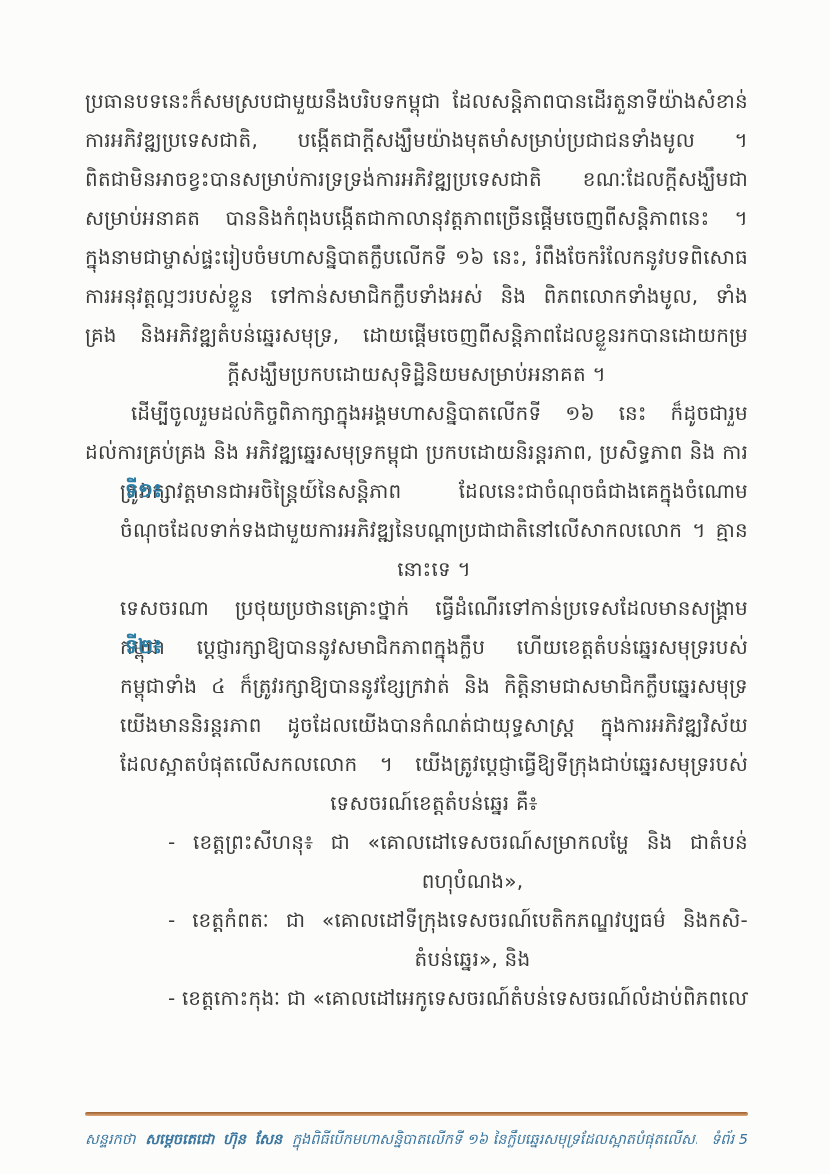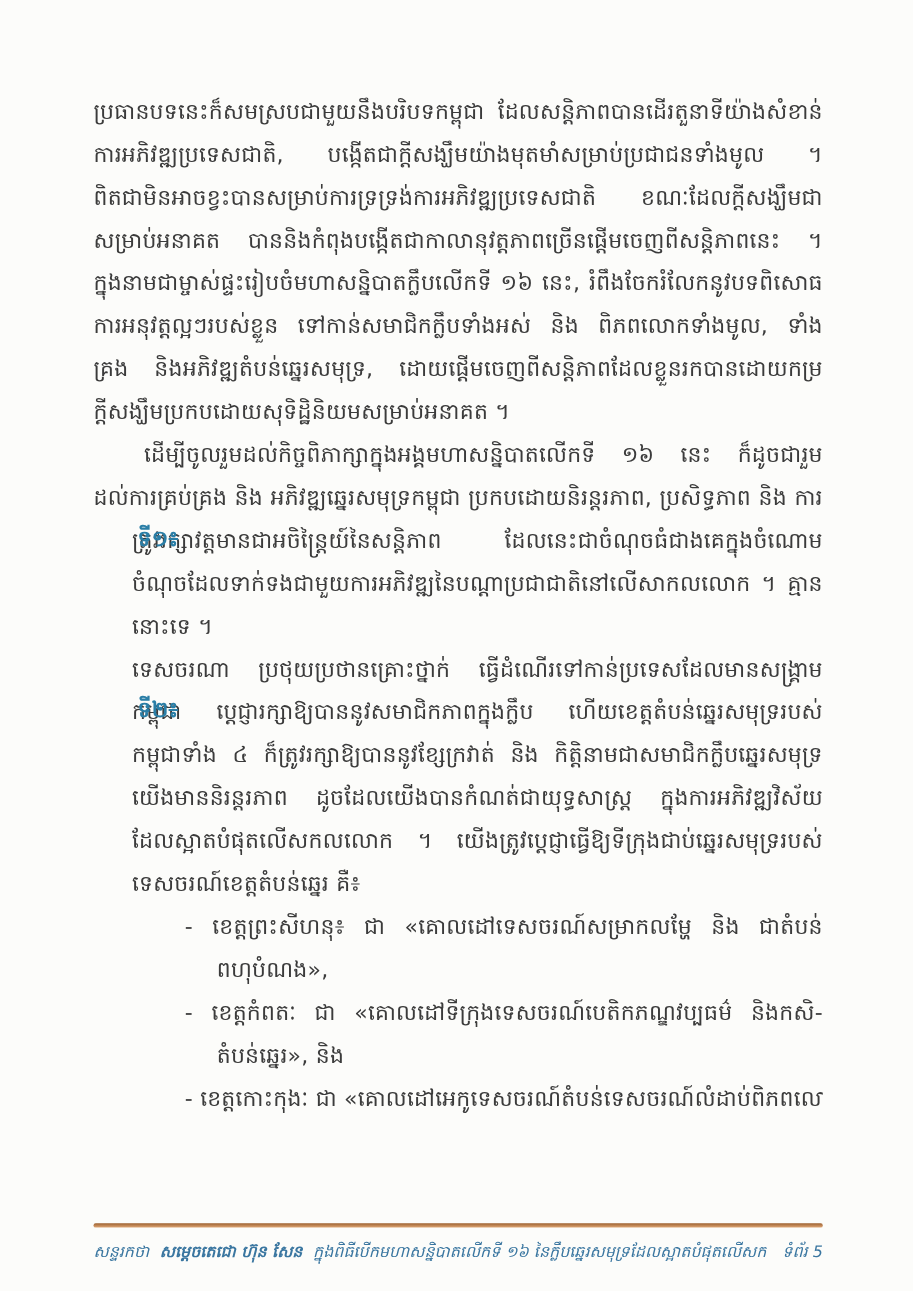--- a/index.html
+++ b/index.html
@@ -23,21 +23,21 @@
     top: 82px;
     width: 663px;
     font-size: 20px;
     line-height: 39px;
     color: var(--text-color, #3b3b3b);
     letter-spacing: 0.2px;
   }
   .line {
     white-space: nowrap;
     overflow: hidden;
-    text-align: left;
+    text-align: center;
   }
   .line.j {
     white-space: normal;
     text-align: justify;
     text-align-last: justify;
     overflow: hidden;
     max-height: 39px;
   }
   .line.indent { text-indent: 46px; }
   .numbered-block { position: relative; }
@@ -69,21 +69,21 @@
     display: flex;
     justify-content: space-between;
     align-items: baseline;
     font-size: 14.5px;
     font-style: italic;
     color: var(--footer-color, #3a76a0);
     line-height: 22px;
   }
   .footer-left { white-space: nowrap; overflow: hidden; }
   .footer-left .seg { margin-right: 5px; }
-  .footer-left .speaker { font-weight: bold; }
+  .footer-left .speaker { font-weight: bold; font-family: Liberation Mono, monospace; }
   .page-num { white-space: nowrap; margin-left: 14px; }
 </style>
 </head>
 <body>
 
 <div class="page" style="background: rgb(252, 252, 250);">
 
   <div class="content">
 
   <div class="para-block">

